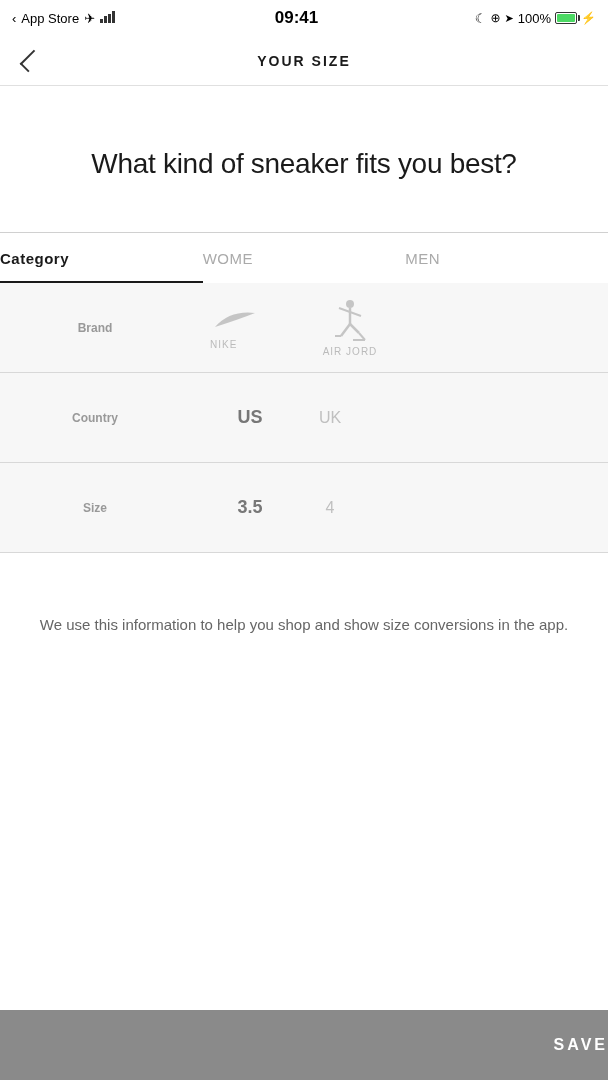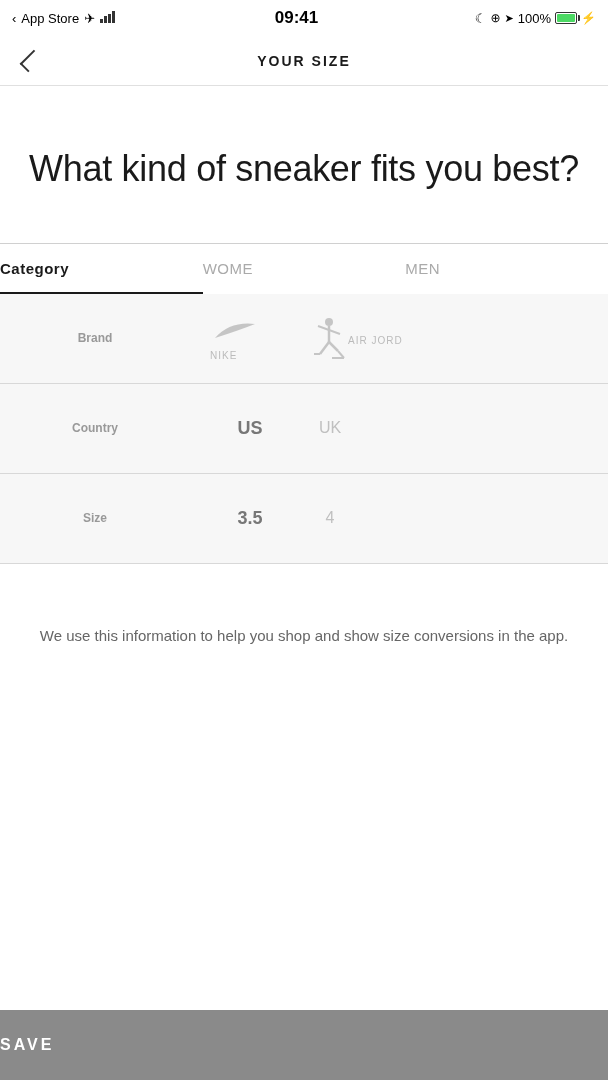--- a/index.html
+++ b/index.html
@@ -108,21 +108,21 @@
     .main-content {
       padding: 0;
     }
 
     
     .hero-section {
       padding: 60px 20px 50px;
       text-align: center;
     }
     .hero-question {
-      font-size: 36px;
+      font-size: 28px;
       font-weight: 400;
       color: #1a1a1a;
       line-height: 1.3;
       letter-spacing: -0.3px;
     }
 
     
     .section-divider {
       height: 1px;
       background: #d0d0d0;
@@ -205,21 +205,21 @@
     }
 
     
     .brand-icon-nike {
       display: flex;
       flex-direction: column;
       min-width: 80px;
     }
     .brand-icon-jordan {
       display: flex;
-      flex-direction: row;
+      flex-direction: column;
       align-items: center;
       min-width: 80px;
     }
     .brand-label {
       font-size: 10px;
       color: #bbb;
       margin-top: 4px;
       letter-spacing: 1px;
       text-transform: uppercase;
     }
@@ -245,21 +245,21 @@
 
     
     .save-button-container {
       position: fixed;
       bottom: 0;
       width: 608px;
       background: #8a8a8a;
       height: 70px;
       display: flex;
       align-items: center;
-      justify-content: flex-start;
+      justify-content: flex-end;
       cursor: pointer;
     }
     .save-button-label {
       font-size: 16px;
       font-weight: 700;
       letter-spacing: 3px;
       color: #ffffff;
       text-transform: uppercase;
     }
 

